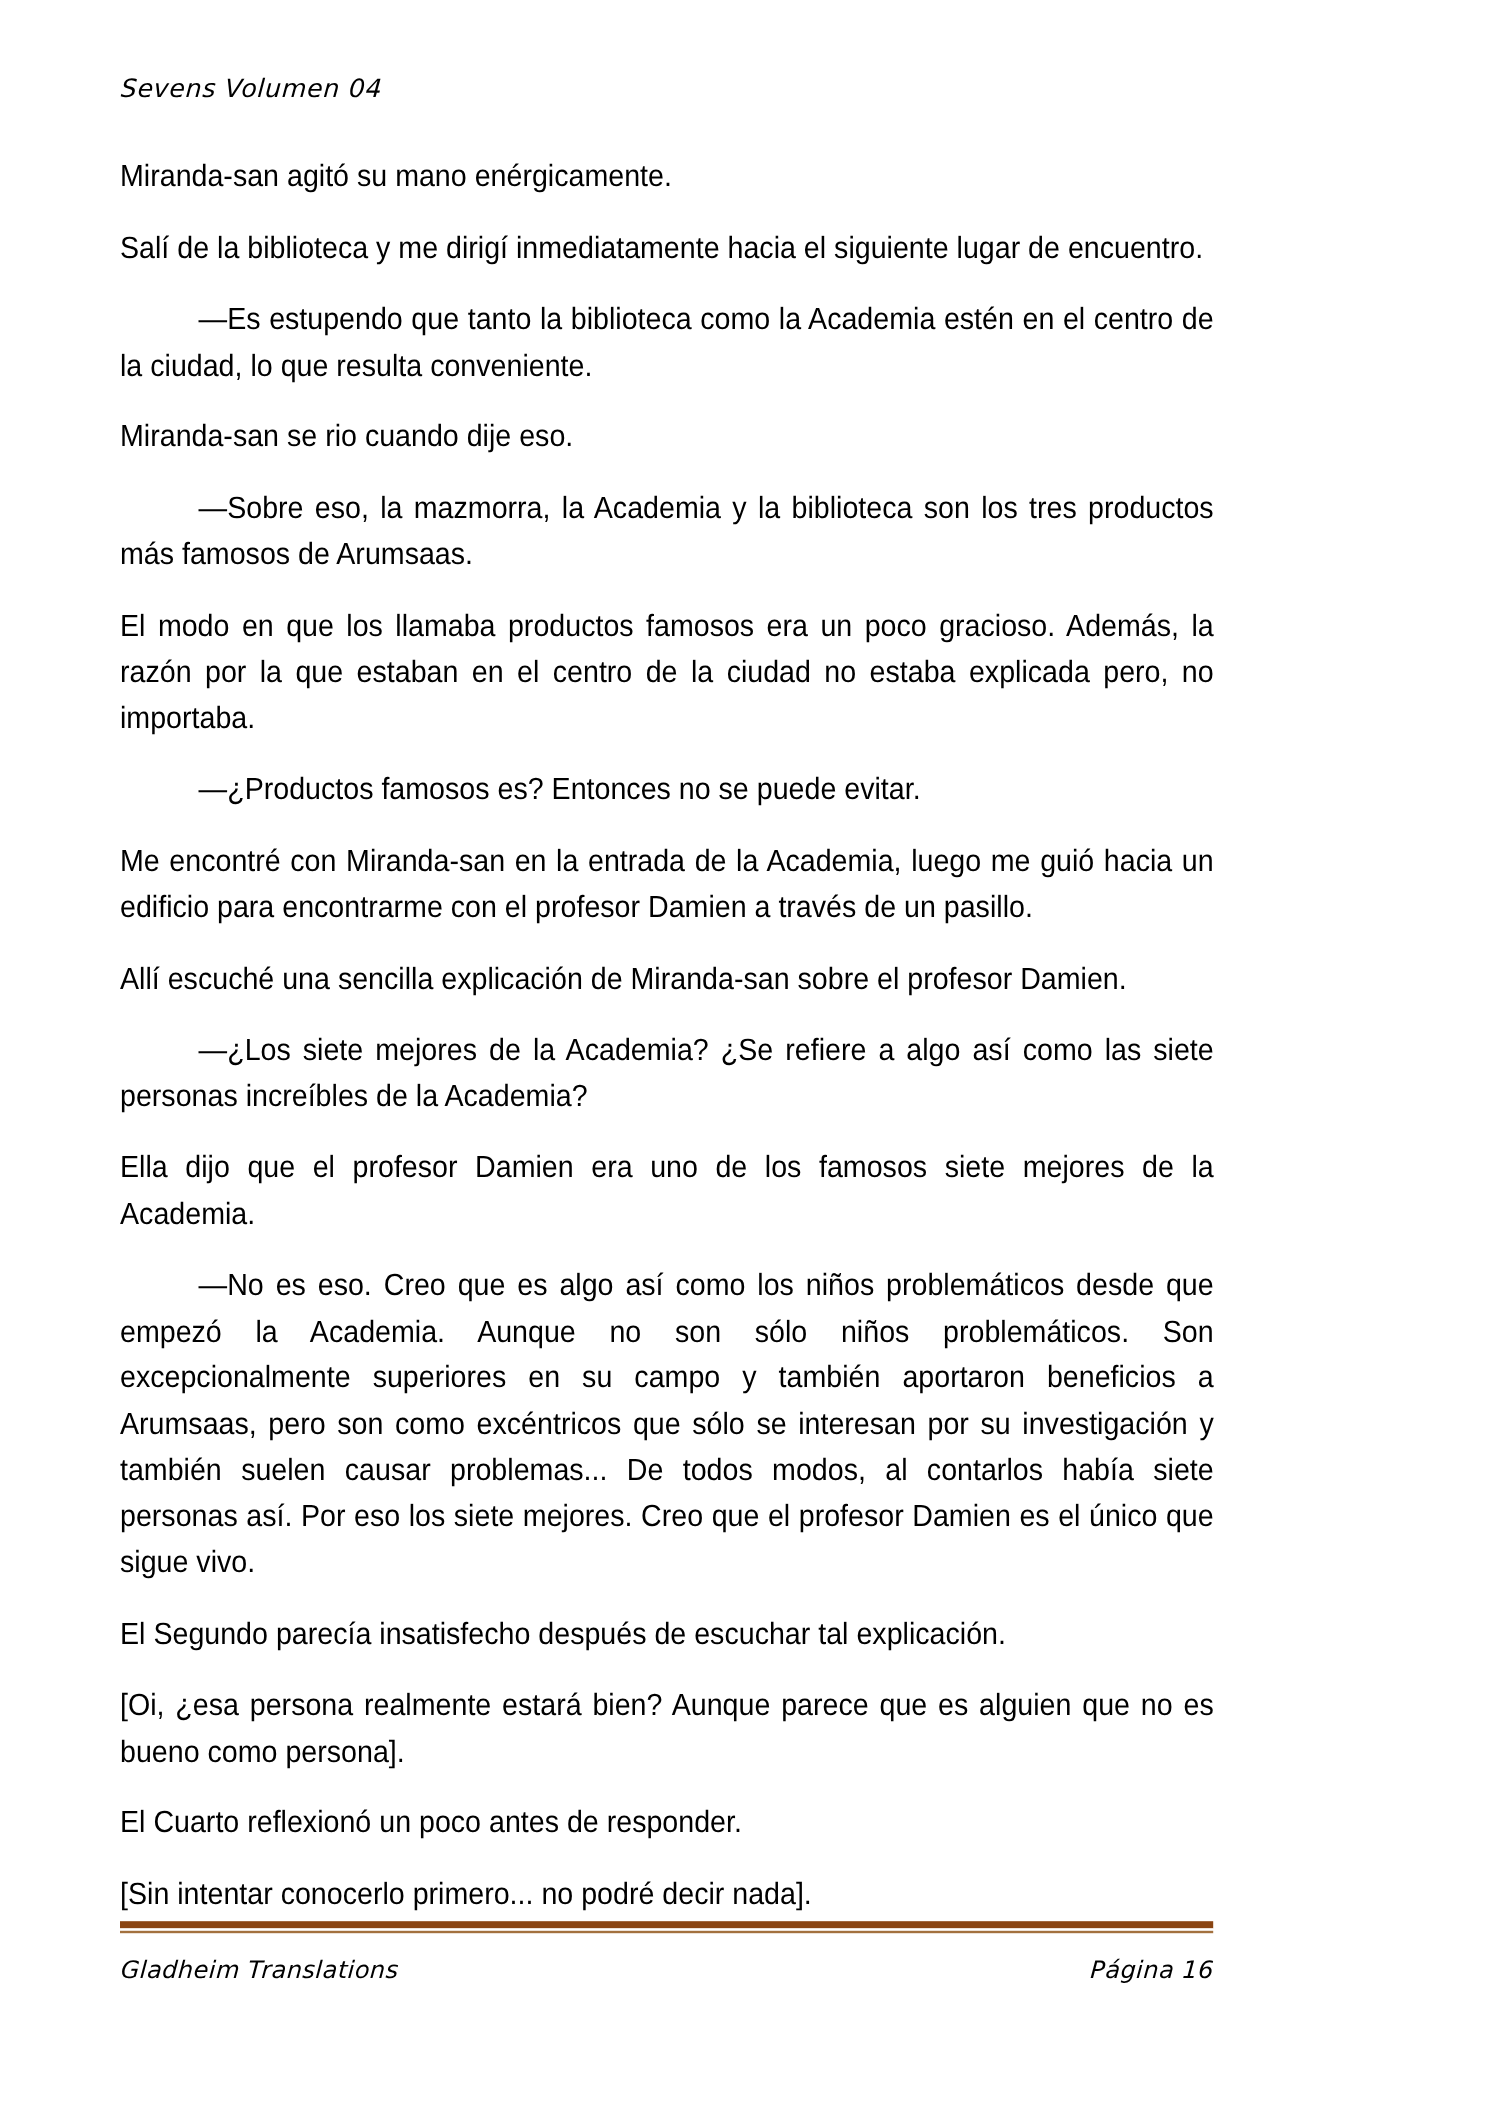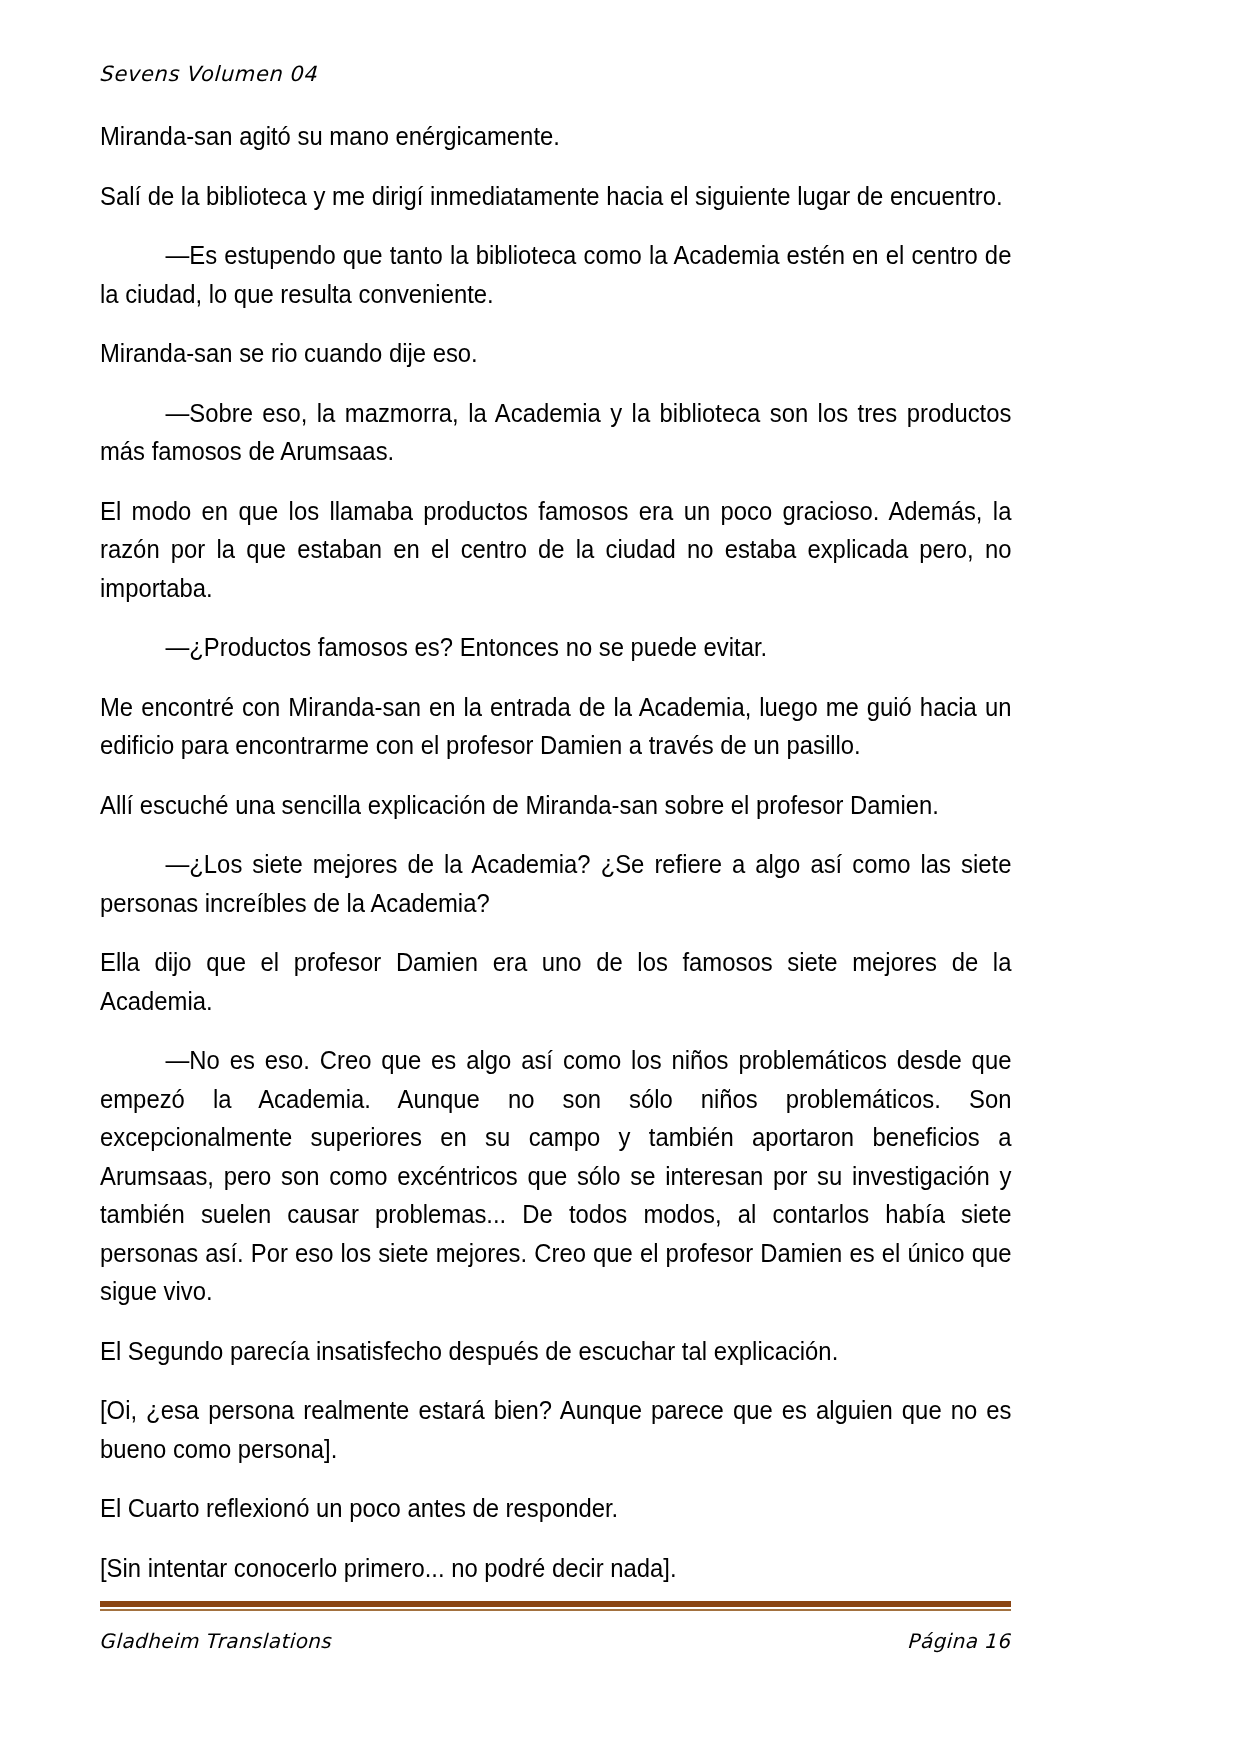--- a/index.html
+++ b/index.html
@@ -40,21 +40,21 @@
     letter-spacing: 0.6px;
     color: #000000;
     white-space: nowrap;
     transform: skewX(-4deg);
     transform-origin: left bottom;
   }
 
   
   .content {
     position: absolute;
-    top: 117px;
+    top: 128px;
     left: 100px;
     width: 911px;
   }
 
   .para {
     margin: 0 0 21px 0;
     font-family: "Liberation Sans Narrow", "Liberation Sans", sans-serif;
     font-size: 25.5px;
     line-height: 38.5px;
     color: #000000;

